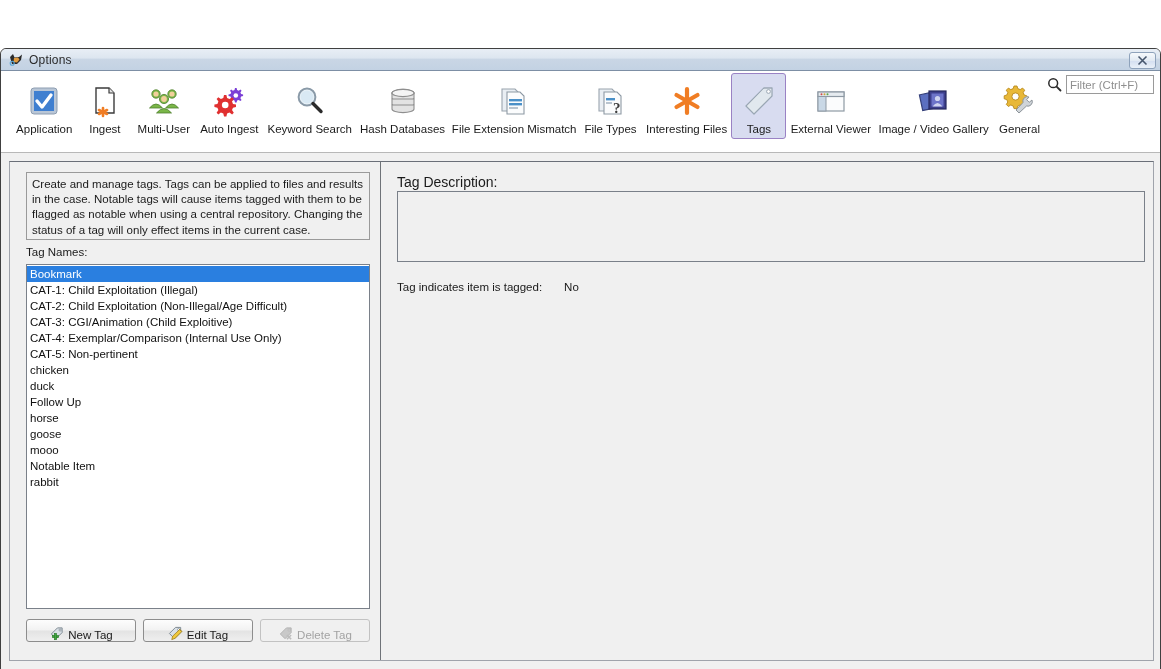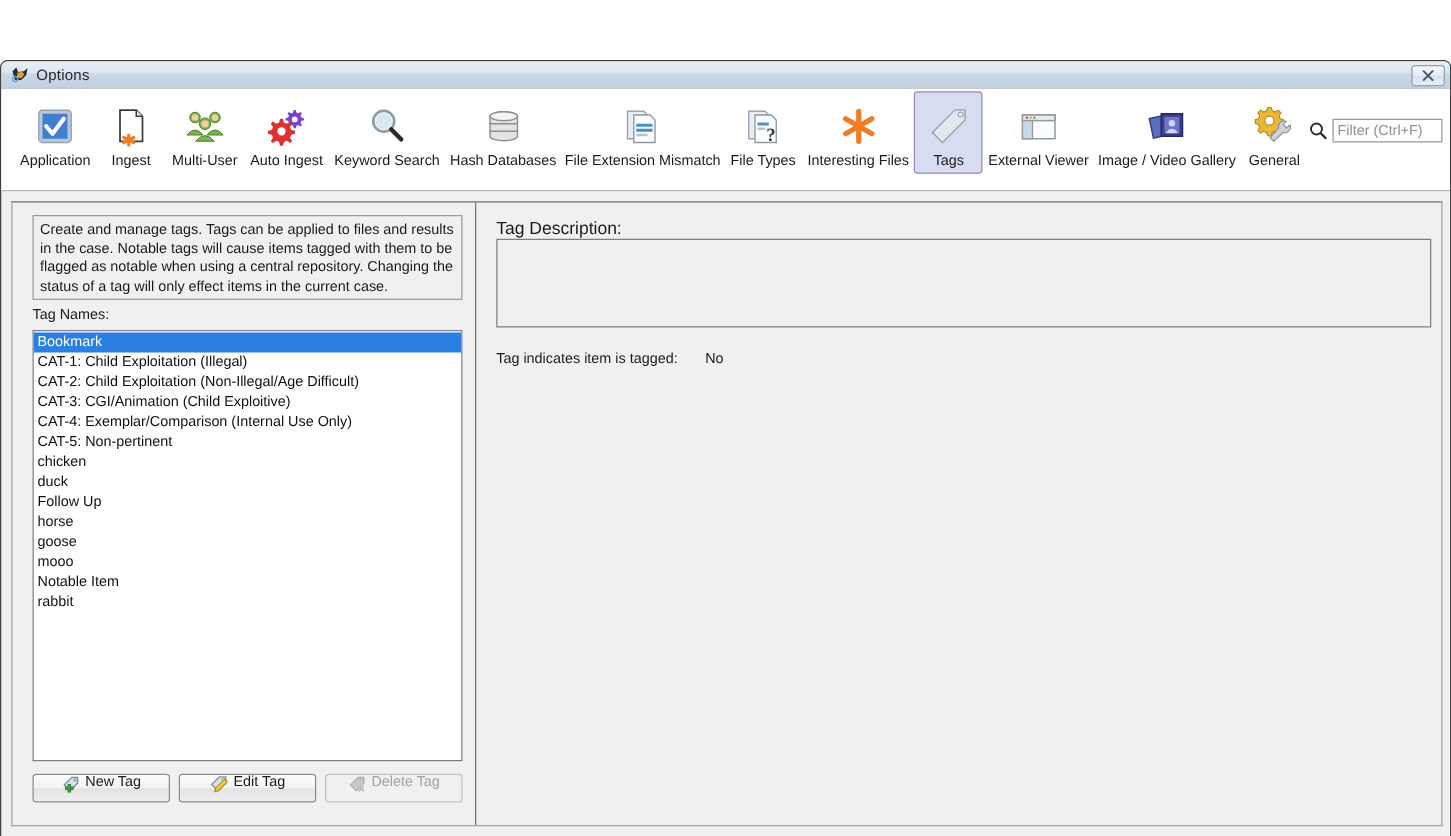--- a/index.html
+++ b/index.html
@@ -68,21 +68,21 @@
   }
   .tb-item.selected {
     background: #d8dcf0;
     border: 1px solid #9a82c4;
   }
   .tb-icon { height: 38px; width: 44px; display: flex; align-items: center; justify-content: center; }
   .tb-label { font-size: 11.5px; color: #1a1a1a; margin-top: 3px; white-space: nowrap; }
 
   #tb-right {
     margin-left: auto; display: flex; align-items: center;
-    padding-right: 8px; padding-top: 24px; align-self: flex-start;
+    padding-right: 8px; padding-top: 4px; align-self: flex-start;
   }
   #filter-search-icon { margin-right: 4px; display: flex; align-items: center; }
   #filter-input {
     width: 88px; height: 19px;
     border: 1px solid #9a9a9a; background: #ffffff;
     font-size: 11.5px; color: #8a8a8a;
     padding: 0 3px; outline: none;
     font-family: "Liberation Sans", sans-serif;
   }
   #filter-input::placeholder { color: #8f8f8f; opacity: 1; }
@@ -135,21 +135,21 @@
   #tag-buttons {
     position: absolute; left: 16px; top: 457px;
     width: 344px; height: 24px;
     display: flex; gap: 7px;
   }
   .tagbtn {
     width: 118px; height: 23px;
     border: 1px solid #8d8d8d;
     border-radius: 3px;
     background: linear-gradient(to bottom,#fdfdfd 0%, #f2f2f2 48%, #e3e3e3 52%, #efefef 100%);
-    display: flex; align-items: flex-start; justify-content: center;
+    display: flex; align-items: flex-end; justify-content: center;
     gap: 4px;
     font-size: 11.5px; color: #1a1a1a;
   }
   .tagbtn.disabled { color: #a3a3a3; border-color: #c2c2c2; background: #f0f0f0; }
 
   
   #right-pane { position: absolute; left: 371px; top: 0; width: 772px; height: 498px; }
   #tag-desc-label {
     position: absolute; left: 16px; top: 12px;
     font-size: 14px; color: #1a1a1a;

